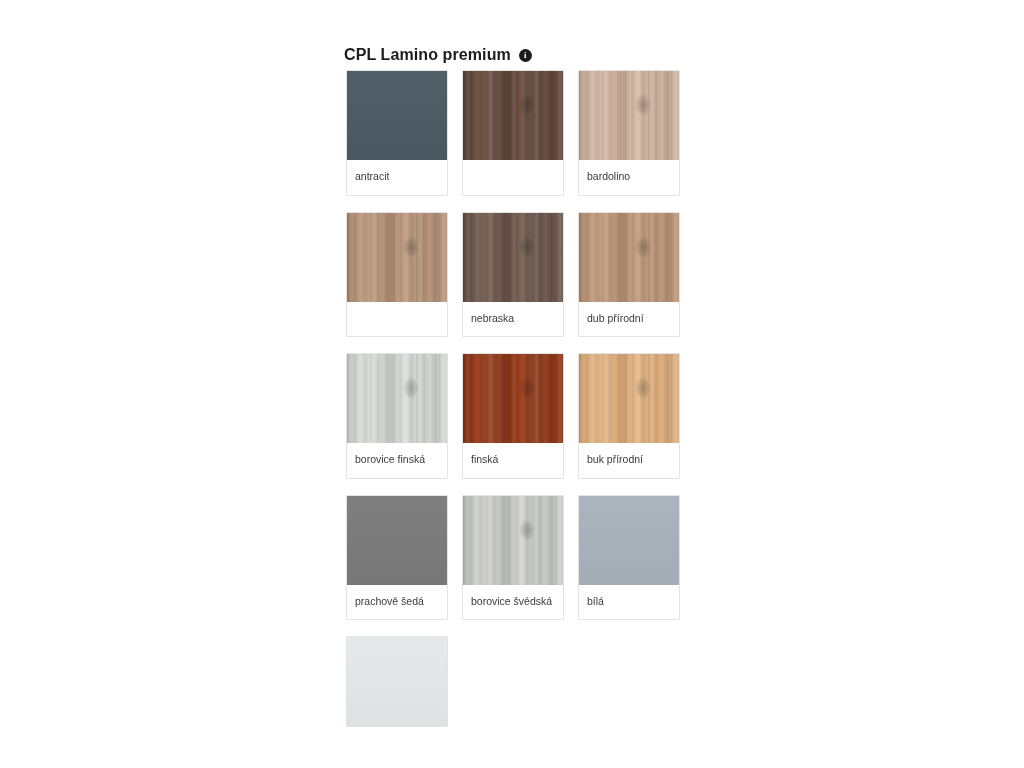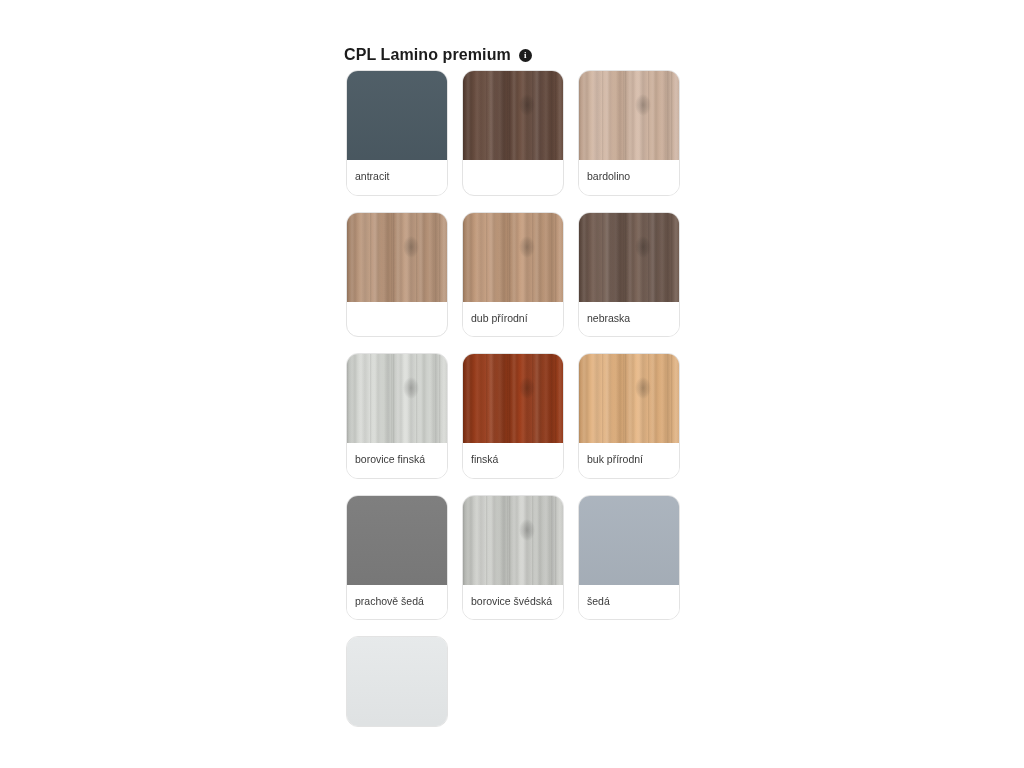--- a/index.html
+++ b/index.html
@@ -65,21 +65,21 @@
     width: 352px;
     display: flex;
     flex-wrap: wrap;
     gap: 16px 14px;
   }
 
   .swatch-card {
     width: 102px;
     background: #ffffff;
     border: 1px solid #e3e3e3;
-    border-radius: 12px;
+    border-radius: 1px;
     overflow: hidden;
     cursor: pointer;
     box-sizing: border-box;
     display: flex;
     flex-direction: column;
   }
 
   .swatch-thumb {
     width: 100%;
     height: 89px;
@@ -159,28 +159,28 @@
         <div class="swatch-thumb wood knot" style="background: linear-gradient(90deg, rgb(90, 65, 54) 0%, rgb(110, 82, 68) 18%, rgb(90, 65, 54) 38%, rgb(110, 82, 68) 58%, rgb(90, 65, 54) 76%, rgb(110, 82, 68) 100%);"></div>
       </div>
       <div class="swatch-card">
         <div class="swatch-thumb wood knot" style="background: linear-gradient(90deg, rgb(197, 167, 145) 0%, rgb(216, 191, 174) 18%, rgb(197, 167, 145) 38%, rgb(216, 191, 174) 58%, rgb(197, 167, 145) 76%, rgb(216, 191, 174) 100%);"></div>
         <div class="swatch-label">bardolino</div>
       </div>
       <div class="swatch-card">
         <div class="swatch-thumb wood knot" style="background: linear-gradient(90deg, rgb(171, 135, 108) 0%, rgb(195, 161, 135) 18%, rgb(171, 135, 108) 38%, rgb(195, 161, 135) 58%, rgb(171, 135, 108) 76%, rgb(195, 161, 135) 100%);"></div>
       </div>
       <div class="swatch-card">
+        <div class="swatch-thumb wood knot" style="background: linear-gradient(90deg, rgb(96, 76, 66) 0%, rgb(122, 100, 88) 18%, rgb(96, 76, 66) 38%, rgb(122, 100, 88) 58%, rgb(96, 76, 66) 76%, rgb(122, 100, 88) 100%);"></div>
+        <div class="swatch-label">nebraska</div>
+      </div>
+      <div class="swatch-card">
         <div class="swatch-thumb wood knot" style="background: linear-gradient(90deg, rgb(176, 138, 108) 0%, rgb(200, 161, 131) 18%, rgb(176, 138, 108) 38%, rgb(200, 161, 131) 58%, rgb(176, 138, 108) 76%, rgb(200, 161, 131) 100%);"></div>
         <div class="swatch-label">dub přírodní</div>
       </div>
       <div class="swatch-card">
-        <div class="swatch-thumb wood knot" style="background: linear-gradient(90deg, rgb(96, 76, 66) 0%, rgb(122, 100, 88) 18%, rgb(96, 76, 66) 38%, rgb(122, 100, 88) 58%, rgb(96, 76, 66) 76%, rgb(122, 100, 88) 100%);"></div>
-        <div class="swatch-label">nebraska</div>
-      </div>
-      <div class="swatch-card">
         <div class="swatch-thumb wood knot" style="background: linear-gradient(90deg, rgb(201, 204, 199) 0%, rgb(223, 225, 221) 18%, rgb(201, 204, 199) 38%, rgb(223, 225, 221) 58%, rgb(201, 204, 199) 76%, rgb(223, 225, 221) 100%);"></div>
         <div class="swatch-label">borovice finská</div>
       </div>
       <div class="swatch-card">
         <div class="swatch-thumb wood knot" style="background: linear-gradient(90deg, rgb(133, 51, 21) 0%, rgb(158, 63, 29) 18%, rgb(133, 51, 21) 38%, rgb(158, 63, 29) 58%, rgb(133, 51, 21) 76%, rgb(158, 63, 29) 100%);"></div>
         <div class="swatch-label">finská</div>
       </div>
       <div class="swatch-card">
         <div class="swatch-thumb wood knot" style="background: linear-gradient(90deg, rgb(213, 164, 113) 0%, rgb(232, 187, 140) 18%, rgb(213, 164, 113) 38%, rgb(232, 187, 140) 58%, rgb(213, 164, 113) 76%, rgb(232, 187, 140) 100%);"></div>
         <div class="swatch-label">buk přírodní</div>
@@ -188,20 +188,20 @@
       <div class="swatch-card">
         <div class="swatch-thumb solid" style="background-color: rgb(123, 123, 123);"></div>
         <div class="swatch-label">prachově šedá</div>
       </div>
       <div class="swatch-card">
         <div class="swatch-thumb wood knot" style="background: linear-gradient(90deg, rgb(189, 191, 186) 0%, rgb(214, 215, 211) 18%, rgb(189, 191, 186) 38%, rgb(214, 215, 211) 58%, rgb(189, 191, 186) 76%, rgb(214, 215, 211) 100%);"></div>
         <div class="swatch-label">borovice švédská</div>
       </div>
       <div class="swatch-card">
         <div class="swatch-thumb solid" style="background-color: rgb(169, 178, 188);"></div>
-        <div class="swatch-label">šedá</div>
+        <div class="swatch-label">bílá</div>
       </div>
       <div class="swatch-card">
         <div class="swatch-thumb solid" style="background-color: rgb(230, 233, 234);"></div>
       </div>
     </div>
 
 </div>
 
 </body></html>

